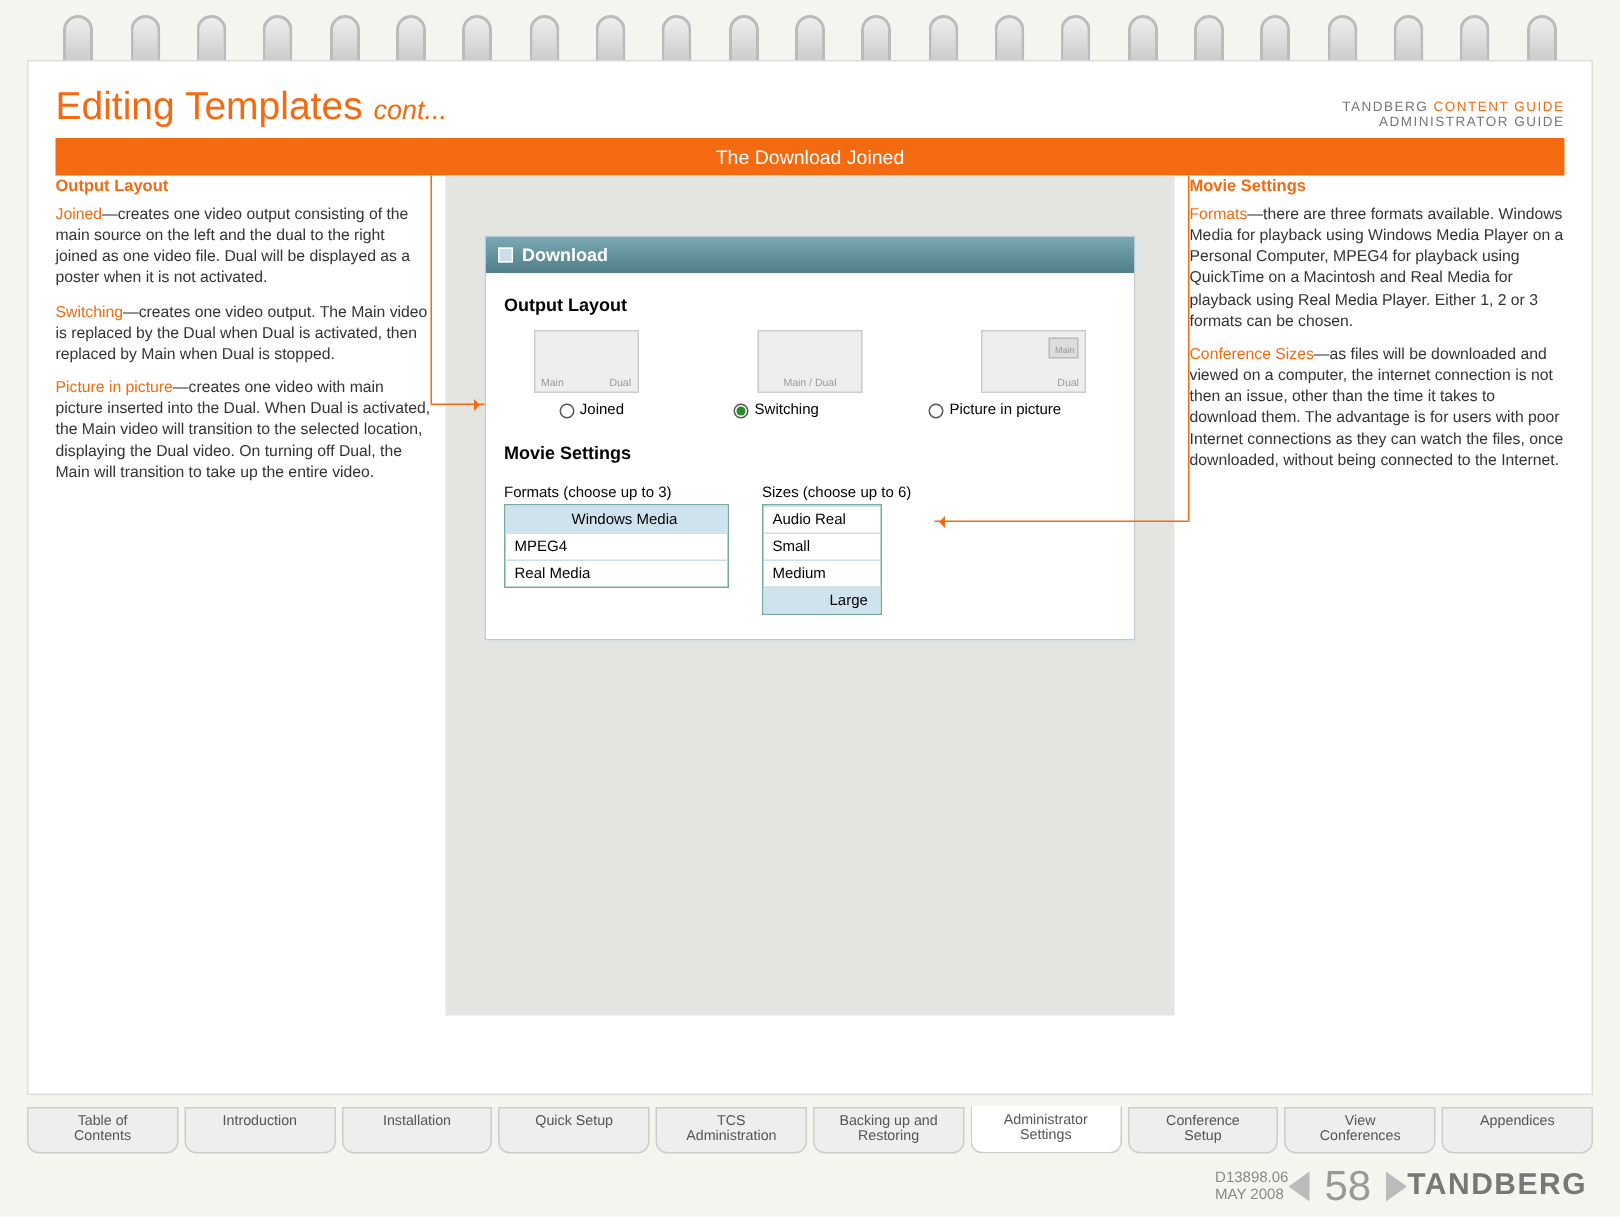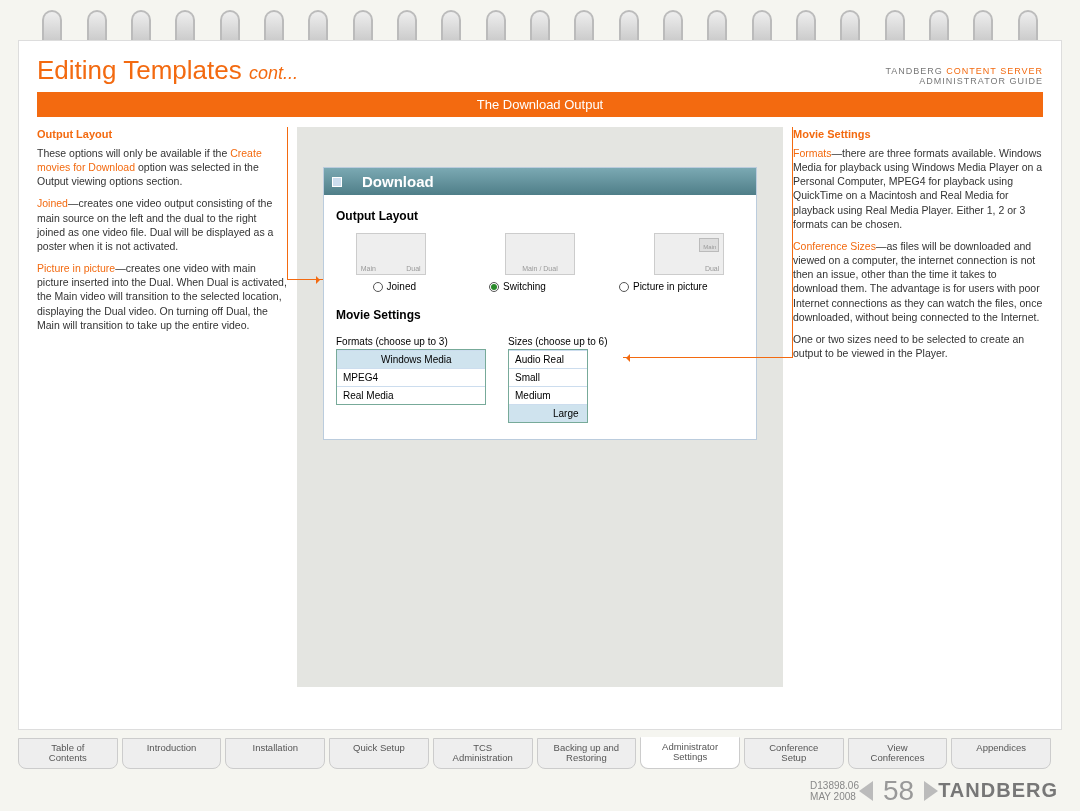--- a/index.html
+++ b/index.html
@@ -35,35 +35,35 @@
   }
   .header-row { display:flex; justify-content:space-between; align-items:flex-end; }
   .title { font-size: 26px; color:#f36a10; font-weight:300; }
   .title .cont { font-style: italic; font-size:18px; }
   .hdr-right { text-align:right; font-size:9px; letter-spacing:1px; color:#777; }
   .hdr-right .cs { color:#f36a10; }
   .orange-bar {
     background:#f36a10; color:#fff; text-align:center;
     font-size:13px; padding:5px 0; margin-top:6px;
   }
-  .content { display:flex; margin-top:10px; gap:10px; height:560px; }
+  .content { display:flex; margin-top:0; gap:10px; height:560px; }
   .col-left, .col-right { width:250px; font-size:10.5px; line-height:1.35; color:#333; }
   .col-right { width:250px; }
   .col-mid { flex:1; background:#e4e5e1; position:relative; padding:40px 26px; }
   .h-orange { color:#f36a10; font-weight:bold; font-size:11px; margin-bottom:4px; }
   .term { color:#f36a10; }
   .col-left p, .col-right p { margin-bottom:8px; }
 
   .panel {
     background:#fff; border:1px solid #bcd; width:100%;
   }
   .panel-hd {
     background: linear-gradient(#7ba9b3,#4f7e88);
-    color:#fff; font-size:15px; font-weight:bold;
-    padding:5px 8px; display:flex; align-items:center; gap:20px;
+    color:#fff; font-size:12px; font-weight:bold;
+    padding:5px 8px; display:flex; align-items:center; gap:6px;
   }
   .panel-hd .sq { width:10px;height:10px;background:#cde;border:1px solid #fff;display:inline-block;}
   .panel-body { padding:10px 12px 16px 12px; font-size:11px; }
   .panel-body h4 { font-size:12px; margin:4px 0 10px 0; }
   .layouts { display:flex; gap:40px; margin-bottom:6px; align-items:flex-end; justify-content:space-around; }
   .thumb { width:70px; height:42px; background:#eee; border:1px solid #ccc; position:relative; font-size:7px; color:#999; }
   .thumb .lbl { position:absolute; bottom:2px; }
   .thumb .l1 { left:4px; }
   .thumb .l2 { right:4px; }
   .thumb .center { left:0;right:0;text-align:center; }
@@ -82,21 +82,21 @@
     position:absolute; height:0; border-top:1px solid #f36a10;
   }
   .arrow-left { top:152px; left:-10px; width:36px; }
   .arrow-left::after{content:"";position:absolute;right:-1px;top:-4px;border:4px solid transparent;border-left-color:#f36a10;}
   .arrow-right { top:230px; right:-10px; width:170px; }
   .arrow-right::before{content:"";position:absolute;left:-1px;top:-4px;border:4px solid transparent;border-right-color:#f36a10;}
   .vline-l { position:absolute; left:-10px; top:0; width:0; height:152px; border-left:1px solid #f36a10;}
   .vline-r { position:absolute; right:-10px; top:0; width:0; height:230px; border-right:1px solid #f36a10;}
 
   .nav-tabs {
-    display:flex; gap:4px; margin:8px 29px 0 18px; justify-content:space-between;
+    display:flex; gap:4px; margin:8px 18px 0 18px; justify-content:space-between;
   }
   .tab {
     flex:1; background:#eee; border:1px solid #ccc; border-radius:0 0 8px 8px;
     font-size:9.5px; text-align:center; padding:4px 2px; color:#555; line-height:1.1;
     cursor:pointer;
   }
   .tab.active { background:#fff; border-top:1px solid #fff; margin-top:-1px; }
   .footer {
     display:flex; justify-content:flex-end; align-items:center;
     margin:6px 22px 0 34px; font-size:10px; color:#888;
@@ -135,31 +135,31 @@
     <div class="spiral"></div>
     <div class="spiral"></div>
 </div>
 
 <div class="page">
   <div class="header-row">
     <div class="title">
       <span>Editing Templates </span><span class="cont">cont...</span>
     </div>
     <div class="hdr-right">
-      <span>TANDBERG </span><span class="cs">CONTENT SERVER</span><br>
+      <span>TANDBERG </span><span class="cs">CONTENT GUIDE</span><br>
       <span>ADMINISTRATOR GUIDE</span>
     </div>
   </div>
-  <div class="orange-bar">The Download Output</div>
+  <div class="orange-bar">The Download Joined</div>
 
   <div class="content">
     <div class="col-left">
       <div class="h-orange">Output Layout</div>
-      <p><span>These options will only be available if the </span><span class="term">Create movies for Download</span><span> option was selected in the Output viewing options section.</span></p>
       <p><span class="term">Joined</span><span>—creates one video output consisting of the main source on the left and the dual to the right joined as one video file. Dual will be displayed as a poster when it is not activated.</span></p>
+      <p><span class="term">Switching</span><span>—creates one video output. The Main video is replaced by the Dual when Dual is activated, then replaced by Main when Dual is stopped.</span></p>
       <p><span class="term">Picture in picture</span><span>—creates one video with main picture inserted into the Dual. When Dual is activated, the Main video will transition to the selected location, displaying the Dual video. On turning off Dual, the Main will transition to take up the entire video.</span></p>
     </div>
 
     <div class="col-mid">
       <div class="vline-l"></div>
         <div class="arrow-left"></div>
       <div class="vline-r"></div>
         <div class="arrow-right"></div>
       <div class="panel">
         <div class="panel-hd">
@@ -219,21 +219,20 @@
             </div>
           </div>
         </div>
       </div>
     </div>
 
     <div class="col-right">
       <div class="h-orange">Movie Settings</div>
       <p><span class="term">Formats</span><span>—there are three formats available. Windows Media for playback using Windows Media Player on a Personal Computer, MPEG4 for playback using QuickTime on a Macintosh and Real Media for playback using Real Media Player. Either 1, 2 or 3 formats can be chosen.</span></p>
       <p><span class="term">Conference Sizes</span><span>—as files will be downloaded and viewed on a computer, the internet connection is not then an issue, other than the time it takes to download them. The advantage is for users with poor Internet connections as they can watch the files, once downloaded, without being connected to the Internet.</span></p>
-      <p>One or two sizes need to be selected to create an output to be viewed in the Player.</p>
     </div>
   </div>
 </div>
 
 <div class="nav-tabs" id="nav-tabs">
     <div class="tab">Table of<br>Contents</div>
     <div class="tab">Introduction</div>
     <div class="tab">Installation</div>
     <div class="tab">Quick Setup</div>
     <div class="tab">TCS<br>Administration</div>

